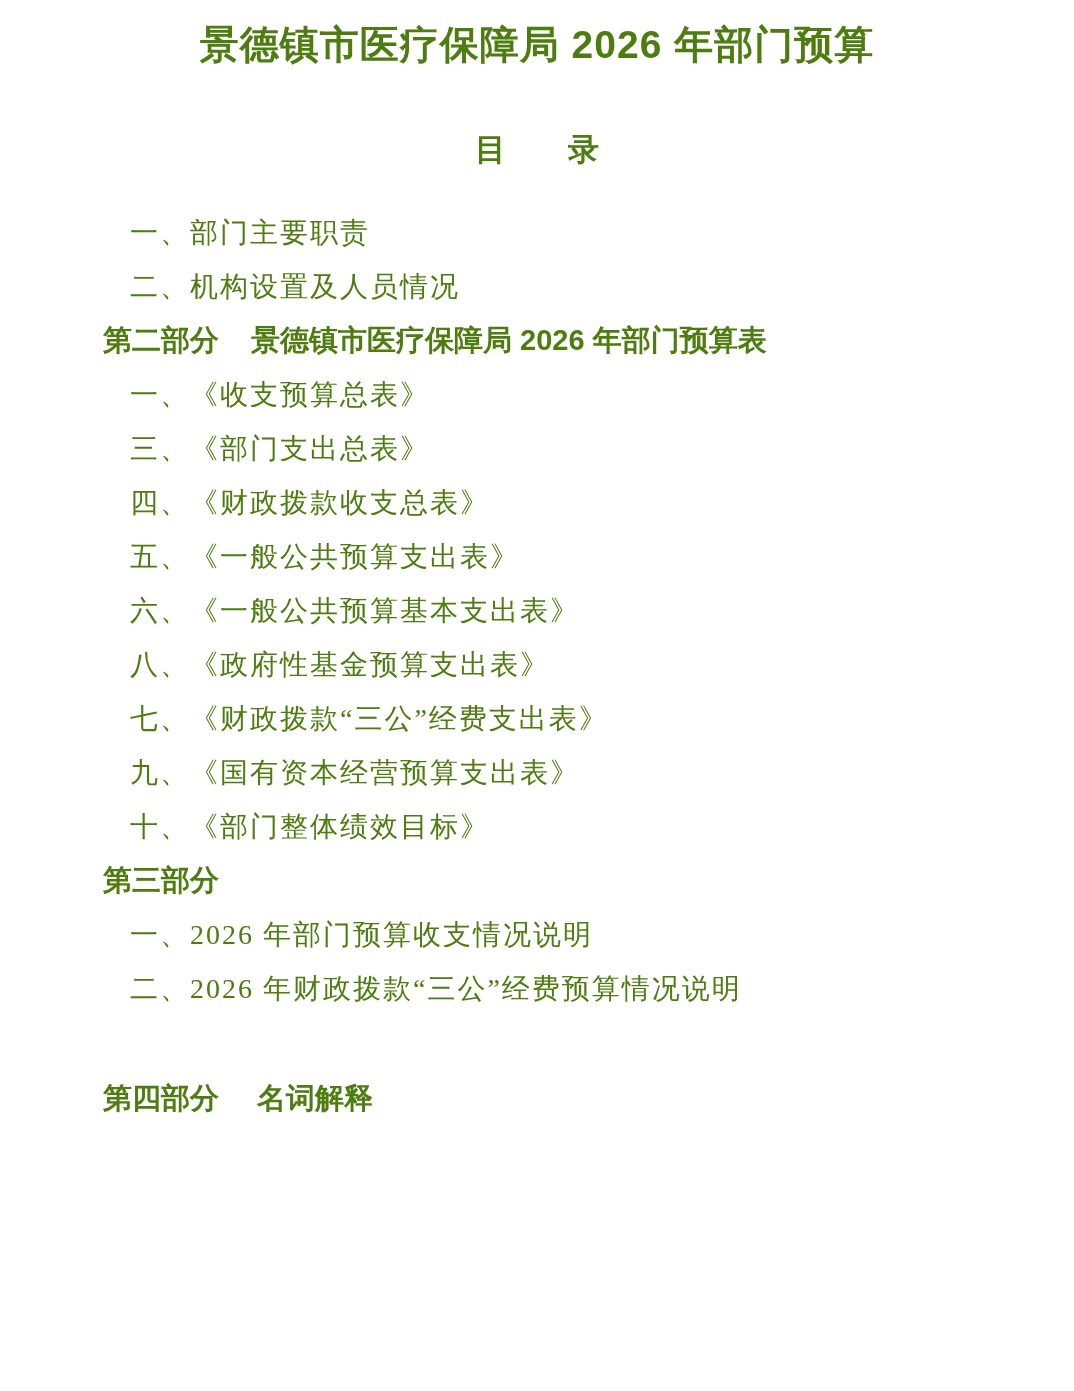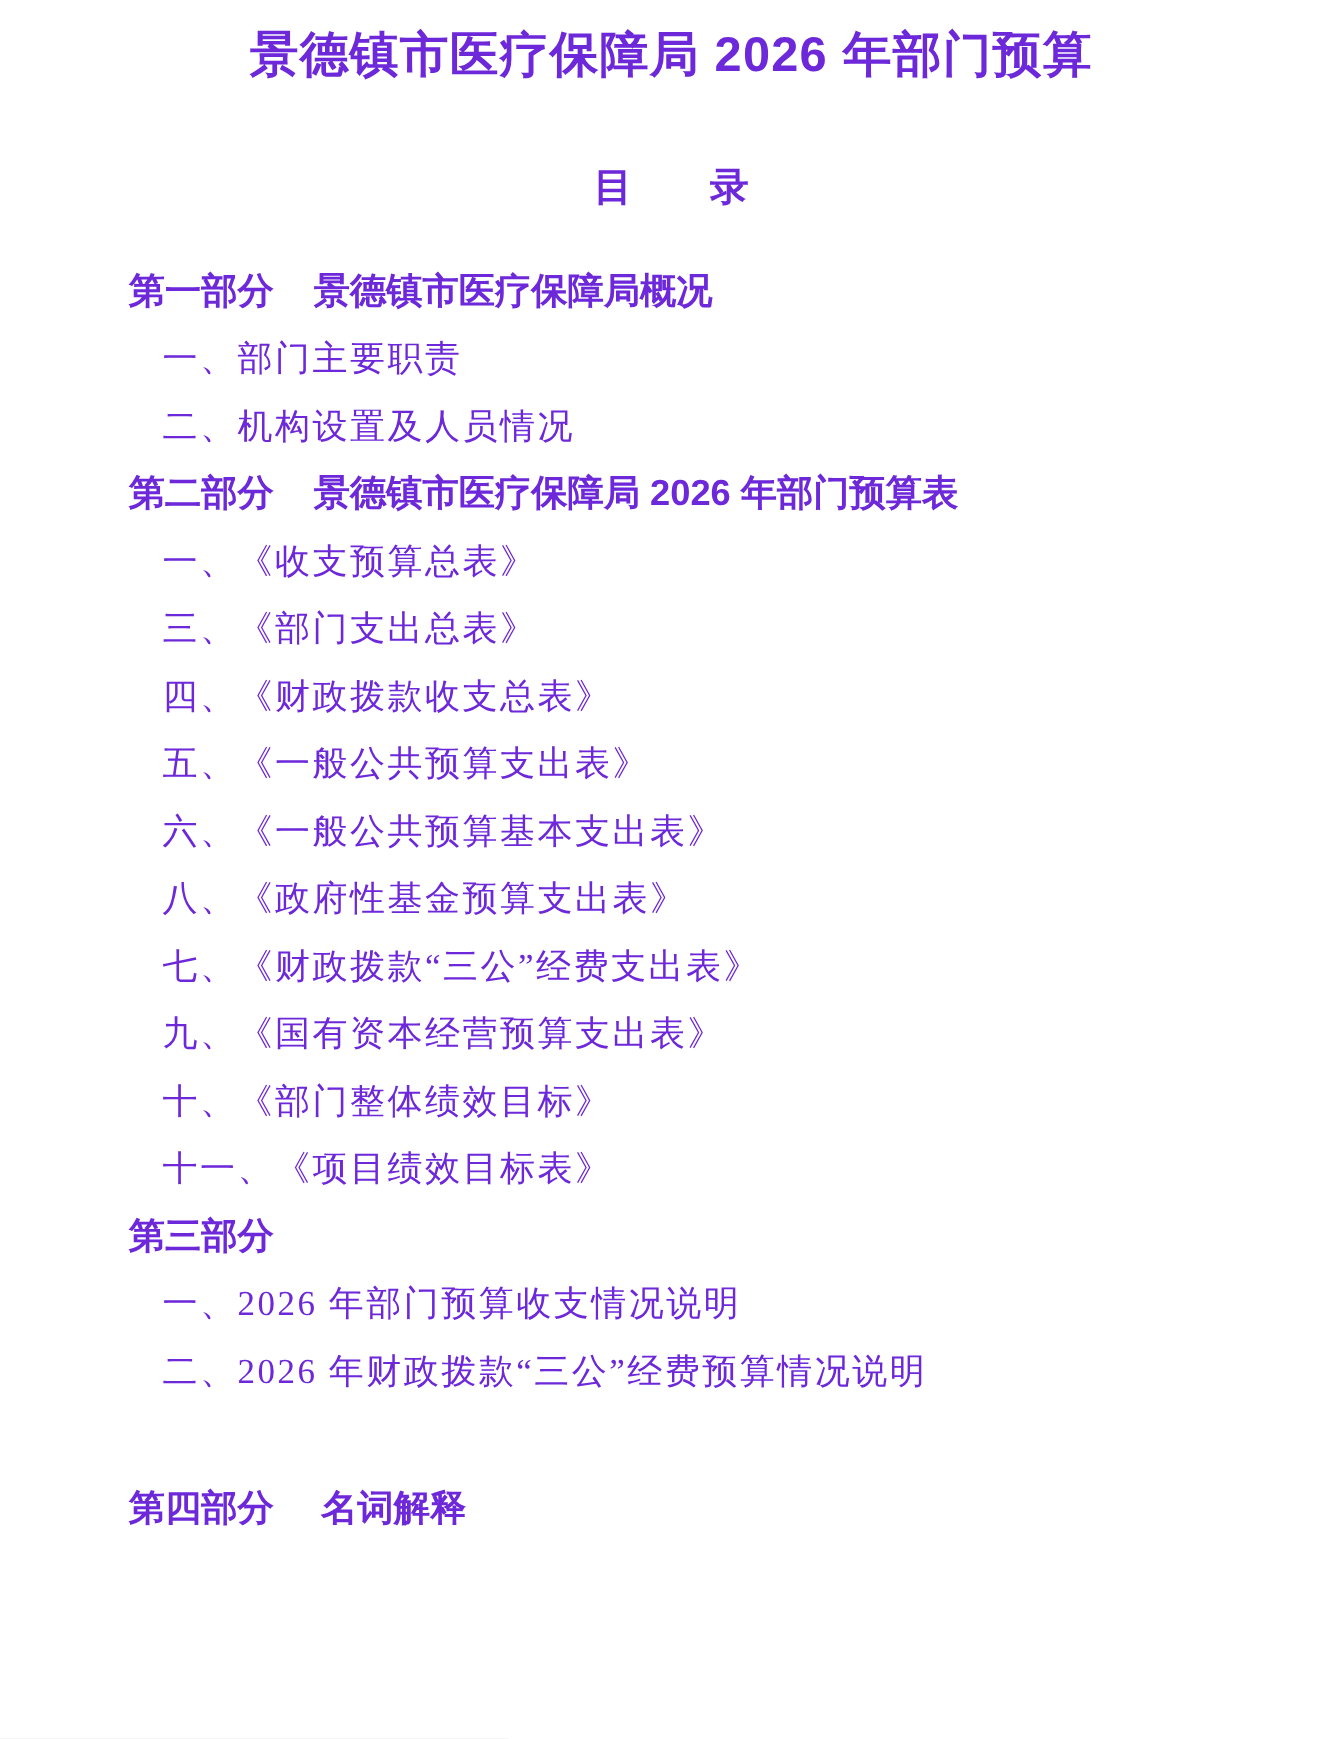--- a/index.html
+++ b/index.html
@@ -6,21 +6,21 @@
     margin: 0;
     padding: 0;
     background: #e8e8e8;
   }
   .doc {
     position: relative;
     width: 1074px;
     height: 1391px;
     margin: 0 auto;
     background: #ffffff;
-    color: #6d28d9;
+    color: #4d7c0f;
     overflow: hidden;
   }
   .doc-title {
     margin: 0;
     padding-top: 22px;
     text-align: center;
     font-family: "Liberation Sans", sans-serif;
     font-weight: bold;
     font-size: 39px;
     letter-spacing: 1px;
@@ -69,24 +69,20 @@
 
 <div class="doc">
 
   <h1 class="doc-title">景德镇市医疗保障局 2026 年部门预算</h1>
 
   <h2 class="toc-heading">目　　录</h2>
 
   <div class="toc">
 
     <section class="sec sec-1">
-      <div class="sec-heading">
-        <span class="sec-label">第一部分</span>
-        <span class="sec-title">景德镇市医疗保障局概况</span>
-      </div>
       <div class="items">
           <div class="toc-item">一、部门主要职责</div>
           <div class="toc-item">二、机构设置及人员情况</div>
         </div>
     </section>
 
     <section class="sec sec-2">
       <div class="sec-heading">
         <span class="sec-label">第二部分</span>
         <span class="sec-title">景德镇市医疗保障局 2026 年部门预算表</span>
@@ -94,21 +90,20 @@
       <div class="items">
           <div class="toc-item">一、《收支预算总表》</div>
           <div class="toc-item">三、《部门支出总表》</div>
           <div class="toc-item">四、《财政拨款收支总表》</div>
           <div class="toc-item">五、《一般公共预算支出表》</div>
           <div class="toc-item">六、《一般公共预算基本支出表》</div>
           <div class="toc-item">八、《政府性基金预算支出表》</div>
           <div class="toc-item">七、《财政拨款“三公”经费支出表》</div>
           <div class="toc-item">九、《国有资本经营预算支出表》</div>
           <div class="toc-item">十、《部门整体绩效目标》</div>
-          <div class="toc-item">十一、《项目绩效目标表》</div>
         </div>
     </section>
 
     <section class="sec sec-3">
       <div class="sec-heading">
         <span class="sec-label">第三部分</span>
       </div>
       <div class="items">
           <div class="toc-item">一、2026 年部门预算收支情况说明</div>
           <div class="toc-item">二、2026 年财政拨款“三公”经费预算情况说明</div>

